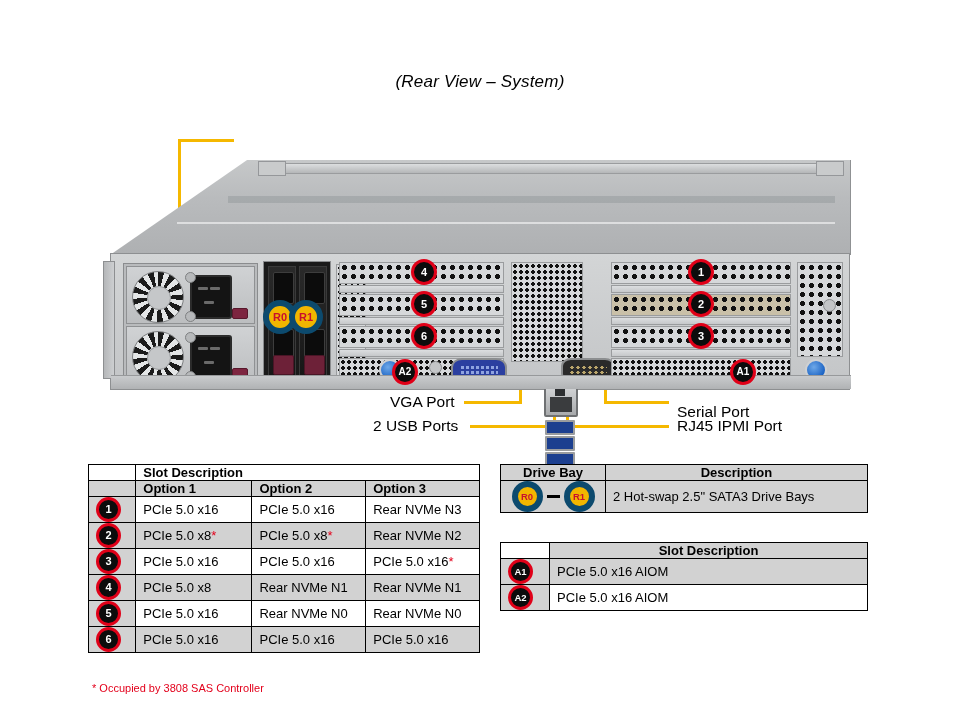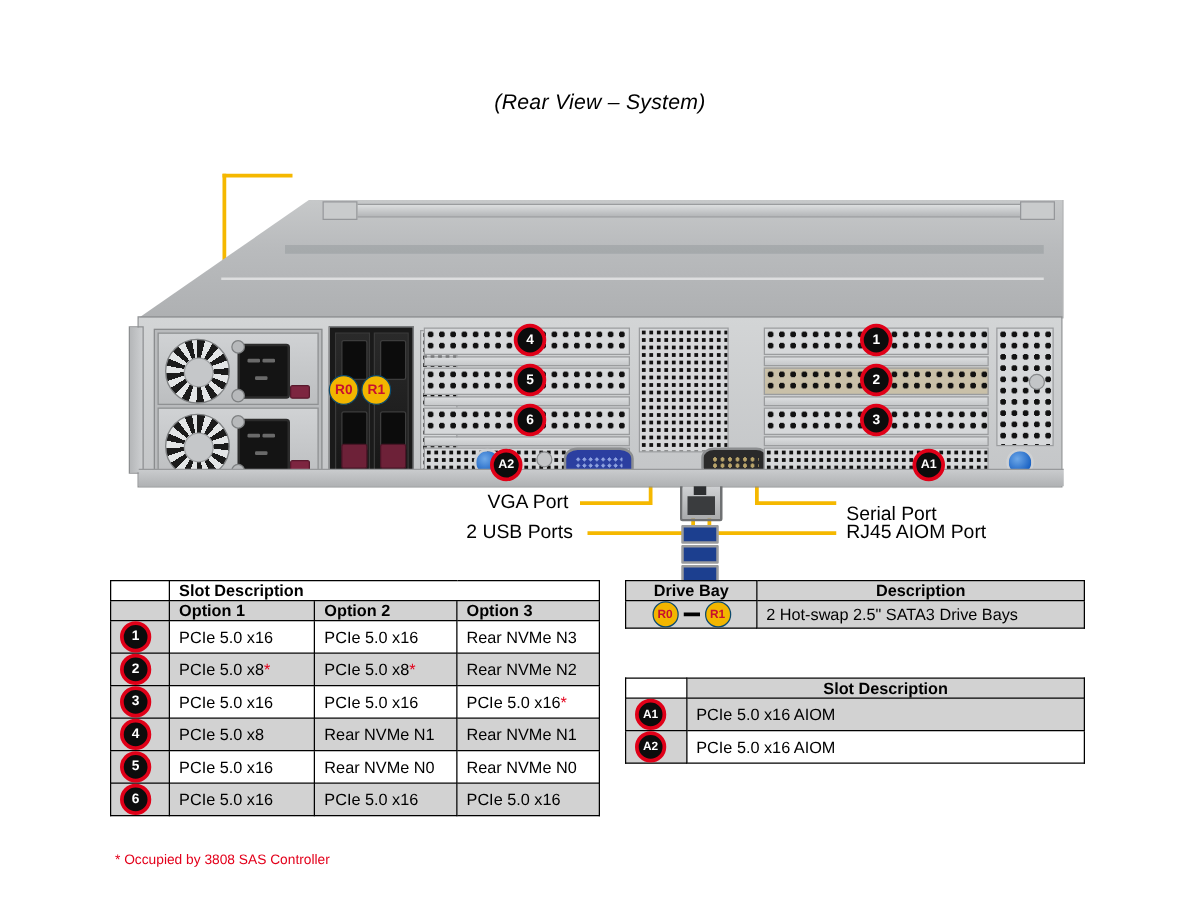--- a/index.html
+++ b/index.html
@@ -165,21 +165,21 @@
   
   .badge{
     position:absolute;border-radius:50%;
     display:flex;align-items:center;justify-content:center;
     font-weight:bold;line-height:1;
   }
   .badge.red{
     background:#0c0c0c;border:3px solid #E00018;color:#fff;
   }
   .badge.gold{
-    background:#F2B600;border:1px solid #0c4a6e;color:#C8102E;
+    background:#F2B600;border:6px solid #0c4a6e;color:#C8102E;
   }
   .badge.onimg{width:20px;height:20px;font-size:11px;}
   .badge.onimg.wide{font-size:10px;}
   .badge.gold.onimg{width:22px;height:22px;font-size:11px;}
 
   
   .tbl{position:absolute;border-collapse:collapse;font-size:13px;}
   .tbl td,.tbl th{
     border:1px solid #000;padding:0 7px;
     font-weight:normal;text-align:left;
@@ -219,21 +219,21 @@
   <div class="lead lead-h" style="left:470px;top:425px;width:85px;"></div>
 
   <div class="lead lead-v" style="left:604px;top:372px;height:32px;"></div>
   <div class="lead lead-h" style="left:604px;top:401px;width:65px;"></div>
 
   <div class="lead lead-h" style="left:566px;top:425px;width:103px;"></div>
 
   <div class="callout" style="left:390px;top:393px;">VGA Port</div>
   <div class="callout" style="left:373px;top:417px;">2 USB Ports</div>
   <div class="callout" style="left:677px;top:403px;">Serial Port</div>
-  <div class="callout" style="left:677px;top:417px;">RJ45 AIOM Port</div>
+  <div class="callout" style="left:677px;top:417px;">RJ45 IPMI Port</div>
 
   <div class="chassis">
 
     <div class="lid">
       <div class="lid-top"></div>
       <div class="lid-rail"></div>
       <div class="lid-seam"></div>
       <div class="lid-seam2"></div>
       <div class="lid-tabL"></div>
       <div class="lid-tabR"></div>

